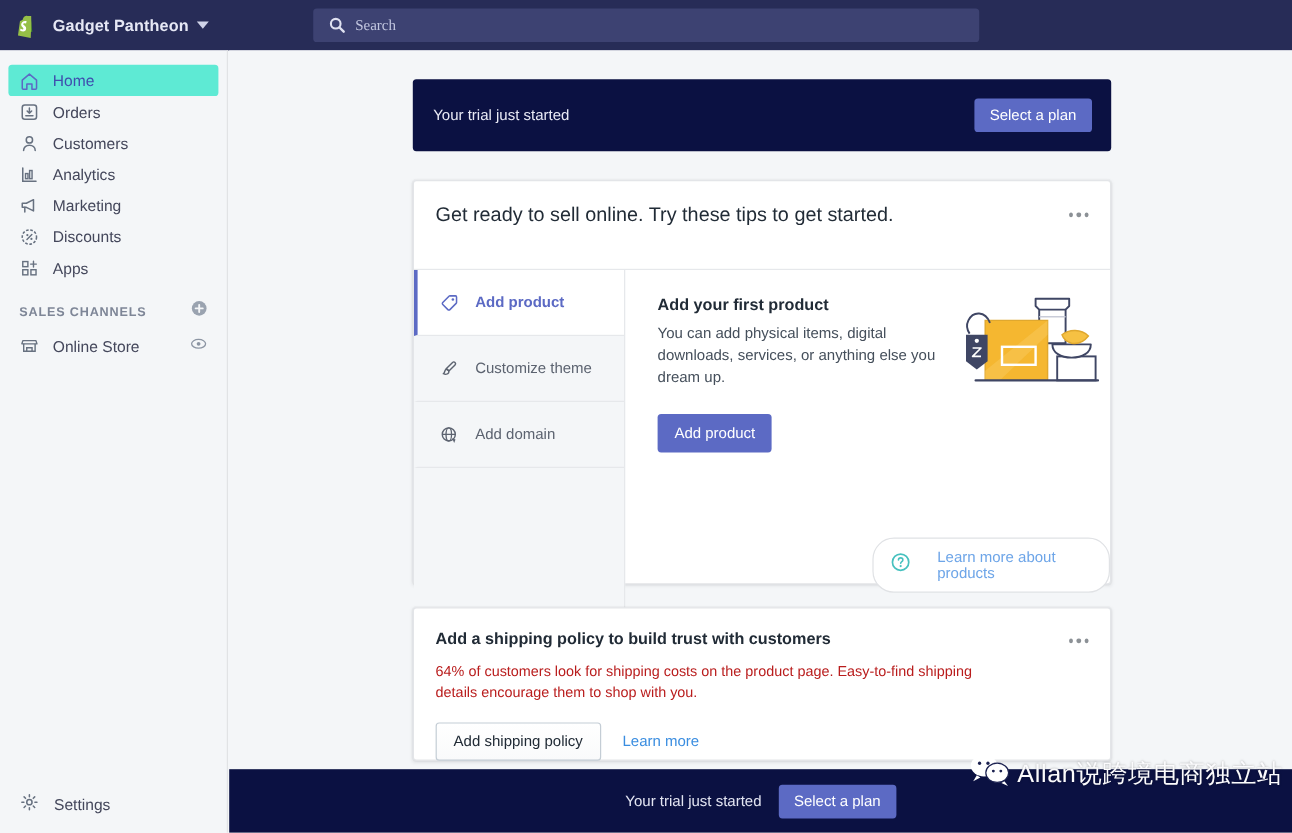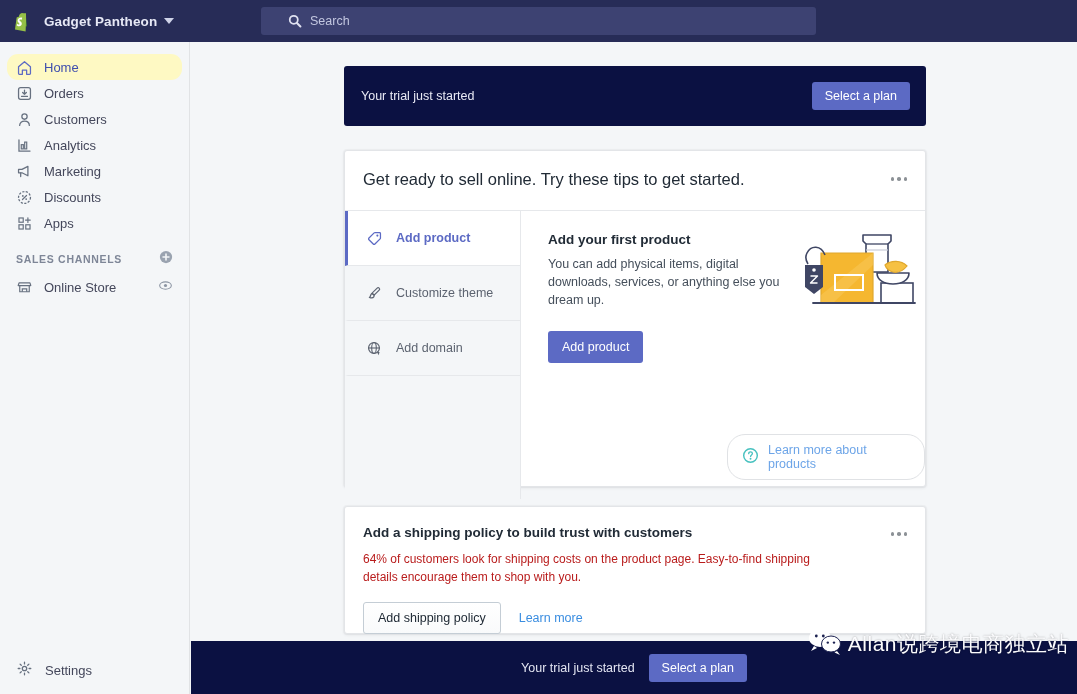--- a/index.html
+++ b/index.html
@@ -27,39 +27,39 @@
     letter-spacing: .1px; margin-left: 2px;
   }
   .chev-down {
     margin-left: 7px; width: 0; height: 0;
     border-left: 5px solid transparent; border-right: 5px solid transparent;
     border-top: 6px solid #cfd3e8;
   }
   .search-box {
     position: absolute; left: 261px; top: 7px; width: 555px; height: 28px;
     background: #3d4272; border-radius: 3px;
-    display: flex; align-items: center; padding-left: 27px;
+    display: flex; align-items: center; padding-left: 13px; font-family: Liberation Serif, serif;
   }
   .search-icon svg { display: block; }
   .search-ph { color: #c3c7e0; font-size: 12.5px; margin-left: 8px; }
 
   
   .sidebar {
     position: absolute; top: 42px; left: 0; width: 190px; height: 652px;
     background: #f4f6f8; border-right: 1px solid #e1e3e5;
   }
   .nav { padding-top: 12px; }
   .nav-item {
     display: flex; align-items: center; height: 26px;
     margin: 0 7px 0 7px; padding-left: 9px; border-radius: 3px;
     color: #44475b; font-size: 13px;
   }
   .nav-item .ico { width: 22px; display: flex; align-items: center; }
   .nav-item .lbl { margin-left: 6px; }
-  .nav-item.active { background: #fef9c3; color: #3f4eae; font-weight: normal; border-radius: 11px; }
+  .nav-item.active { background: #5eead4; color: #3f4eae; font-weight: normal; }
   .nav-item + .nav-item { margin-top: 0px; }
   .section-head {
     display: flex; align-items: center; justify-content: space-between;
     padding: 14px 16px 6px 16px;
   }
   .section-title {
     color: #7e8697; font-size: 10.5px; font-weight: bold;
     letter-spacing: .7px;
   }
   .settings-row {
@@ -89,21 +89,21 @@
   }
 
   .card {
     position: absolute; background: #fff;
     border: 1px solid #e3e5e8; border-radius: 3px;
     box-shadow: 0 0 0 1px rgba(63,63,68,.03), 0 1px 3px rgba(63,63,68,.10);
   }
   #setup-card { left: 153px; top: 108px; width: 582px; height: 337px; }
   .card-head {
     display: flex; align-items: flex-start; justify-content: space-between;
-    padding: 19px 18px 21px 18px; border-bottom: 1px solid #e6e8eb;
+    padding: 19px 18px 35px 18px; border-bottom: 1px solid #e6e8eb;
   }
   .card-title { font-size: 16.5px; color: #212b36; font-weight: normal; }
   .dots { display: flex; gap: 3px; padding-top: 7px; }
   .dots i { width: 3.5px; height: 3.5px; border-radius: 50%; background: #8c9196; display: block; }
 
   .setup-body { display: flex; height: 288px; }
   .tablist { width: 176px; background: #f4f6f8; border-right: 1px solid #e6e8eb; }
   .tab {
     display: flex; align-items: center; height: 55px;
     padding-left: 18px; font-size: 12.5px; color: #5c6370;
@@ -124,21 +124,21 @@
     margin-top: 8px; width: 250px;
   }
   .btn-primary {
     background: #5c6ac4; color: #fff; border: none; border-radius: 3px;
     font-size: 12.5px; padding: 9px 14px; margin-top: 22px;
     font-family: inherit;
   }
   .illustration { position: absolute; right: 6px; top: 14px; width: 116px; height: 92px; }
   .learn-pill {
     position: absolute; left: 206px; bottom: 19px;
-    display: flex; align-items: center; gap: 9px;
+    display: flex; align-items: center; gap: 22px;
     border: 1px solid #e0e2e5; border-radius: 18px;
     padding: 8px 17px 8px 14px; background: #fff;
   }
   .learn-pill .lp-text { color: #6da5e8; font-size: 12.5px; }
 
   #shipping-card { left: 153px; top: 464px; width: 582px; height: 128px; padding: 18px 18px 0 18px; }
   .ship-head { display: flex; justify-content: space-between; align-items: flex-start; }
   .ship-title { font-size: 13.5px; color: #212b36; font-weight: bold; }
   .ship-desc {
     font-size: 12px; color: #b91c1c; line-height: 18px;

